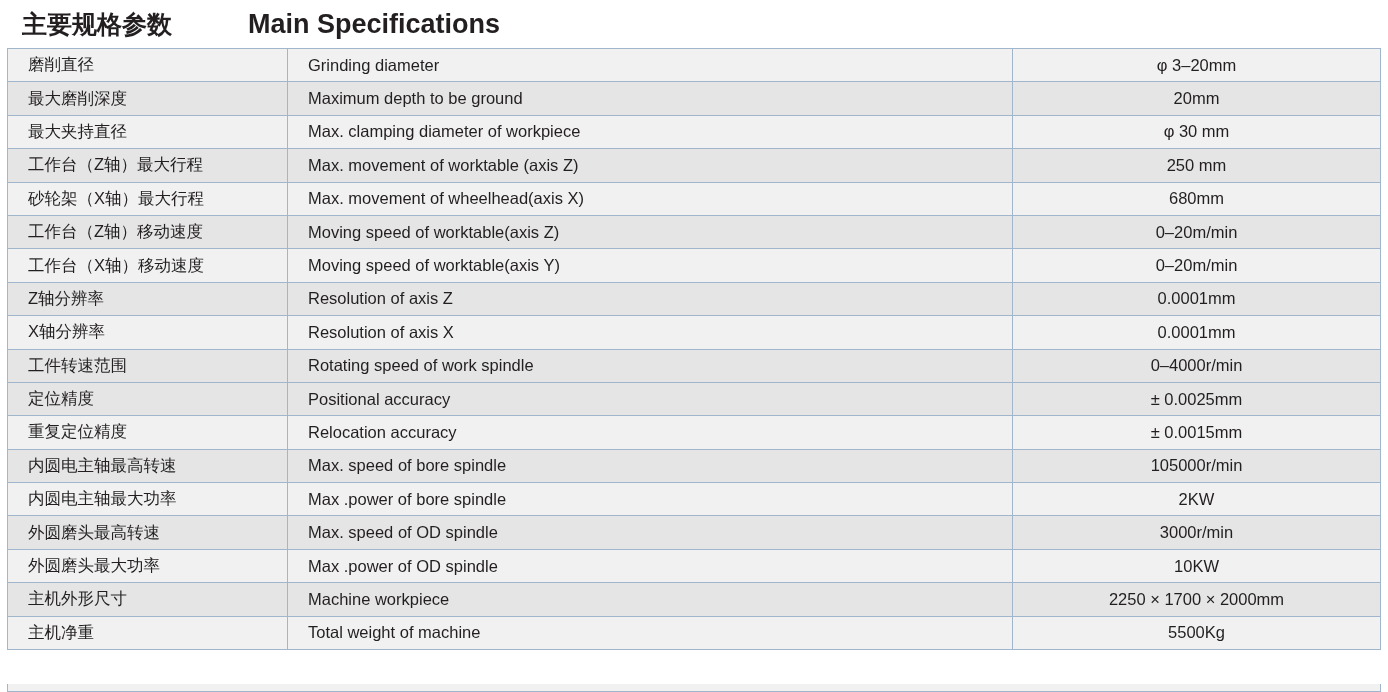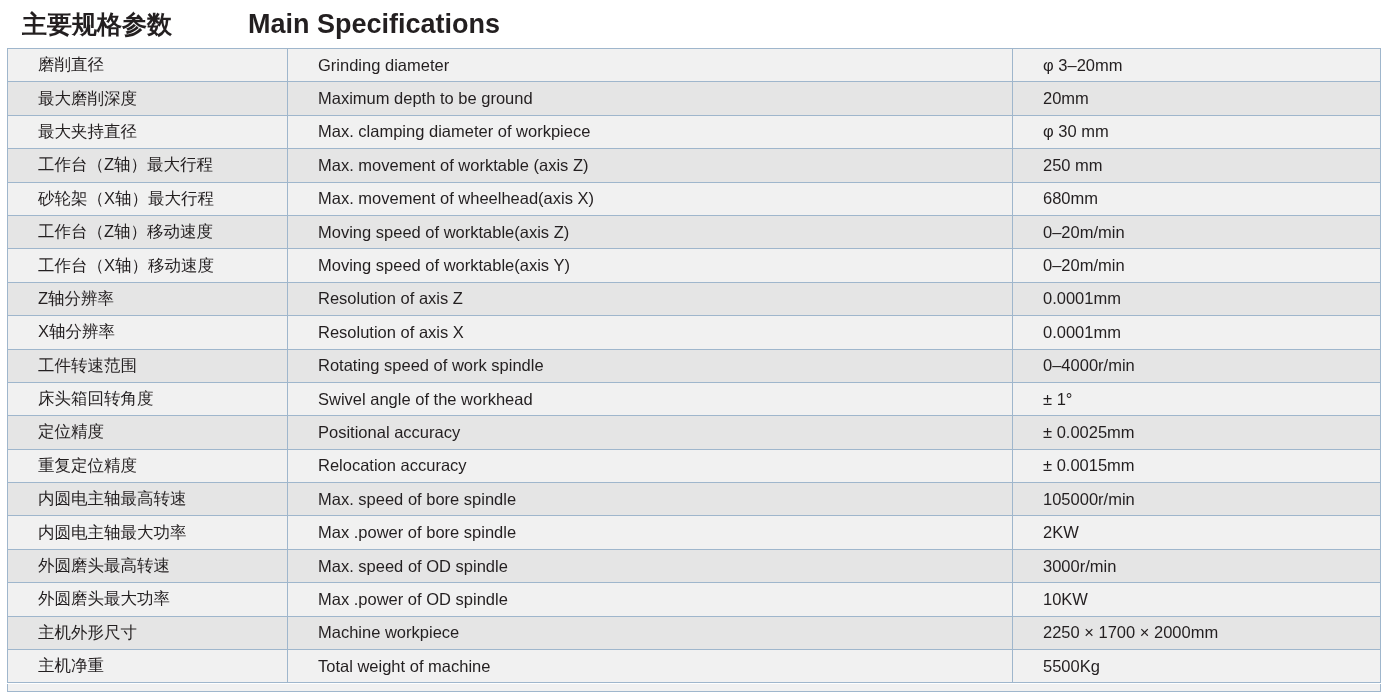--- a/index.html
+++ b/index.html
@@ -44,39 +44,39 @@
     width: 1374px;
     margin: 0 auto;
     border-collapse: collapse;
     table-layout: fixed;
   }
   table.spec tr {
     height: 33.4px;
   }
   table.spec td {
     border: 1px solid #9fb6cc;
-    padding: 0 30px;
+    padding: 0 20px;
     font-size: 16.5px;
     vertical-align: middle;
     box-sizing: border-box;
     white-space: nowrap;
     overflow: hidden;
   }
   td.c-cn {
     width: 280px;
     padding-left: 24px;
     font-size: 16px;
   }
   td.c-en {
     width: 725px;
     padding-left: 18px;
     font-size: 16.5px;
   }
   td.c-val {
-    text-align: left;
+    text-align: center;
     padding-right: 16px;
     font-size: 16.5px;
   }
   tr.even td {
     background: #f1f1f1;
   }
   tr.odd td {
     background: #e5e5e5;
   }
   .bottom-strip {
@@ -147,25 +147,20 @@
         <tr class="even">
           <td class="c-cn">X轴分辨率</td>
           <td class="c-en">Resolution of axis X</td>
           <td class="c-val">0.0001mm</td>
         </tr>
         <tr class="odd">
           <td class="c-cn">工件转速范围</td>
           <td class="c-en">Rotating speed of work spindle</td>
           <td class="c-val">0–4000r/min</td>
         </tr>
-        <tr class="even">
-          <td class="c-cn">床头箱回转角度</td>
-          <td class="c-en">Swivel angle of the workhead</td>
-          <td class="c-val">± 1°</td>
-        </tr>
         <tr class="odd">
           <td class="c-cn">定位精度</td>
           <td class="c-en">Positional accuracy</td>
           <td class="c-val">± 0.0025mm</td>
         </tr>
         <tr class="even">
           <td class="c-cn">重复定位精度</td>
           <td class="c-en">Relocation accuracy</td>
           <td class="c-val">± 0.0015mm</td>
         </tr>

